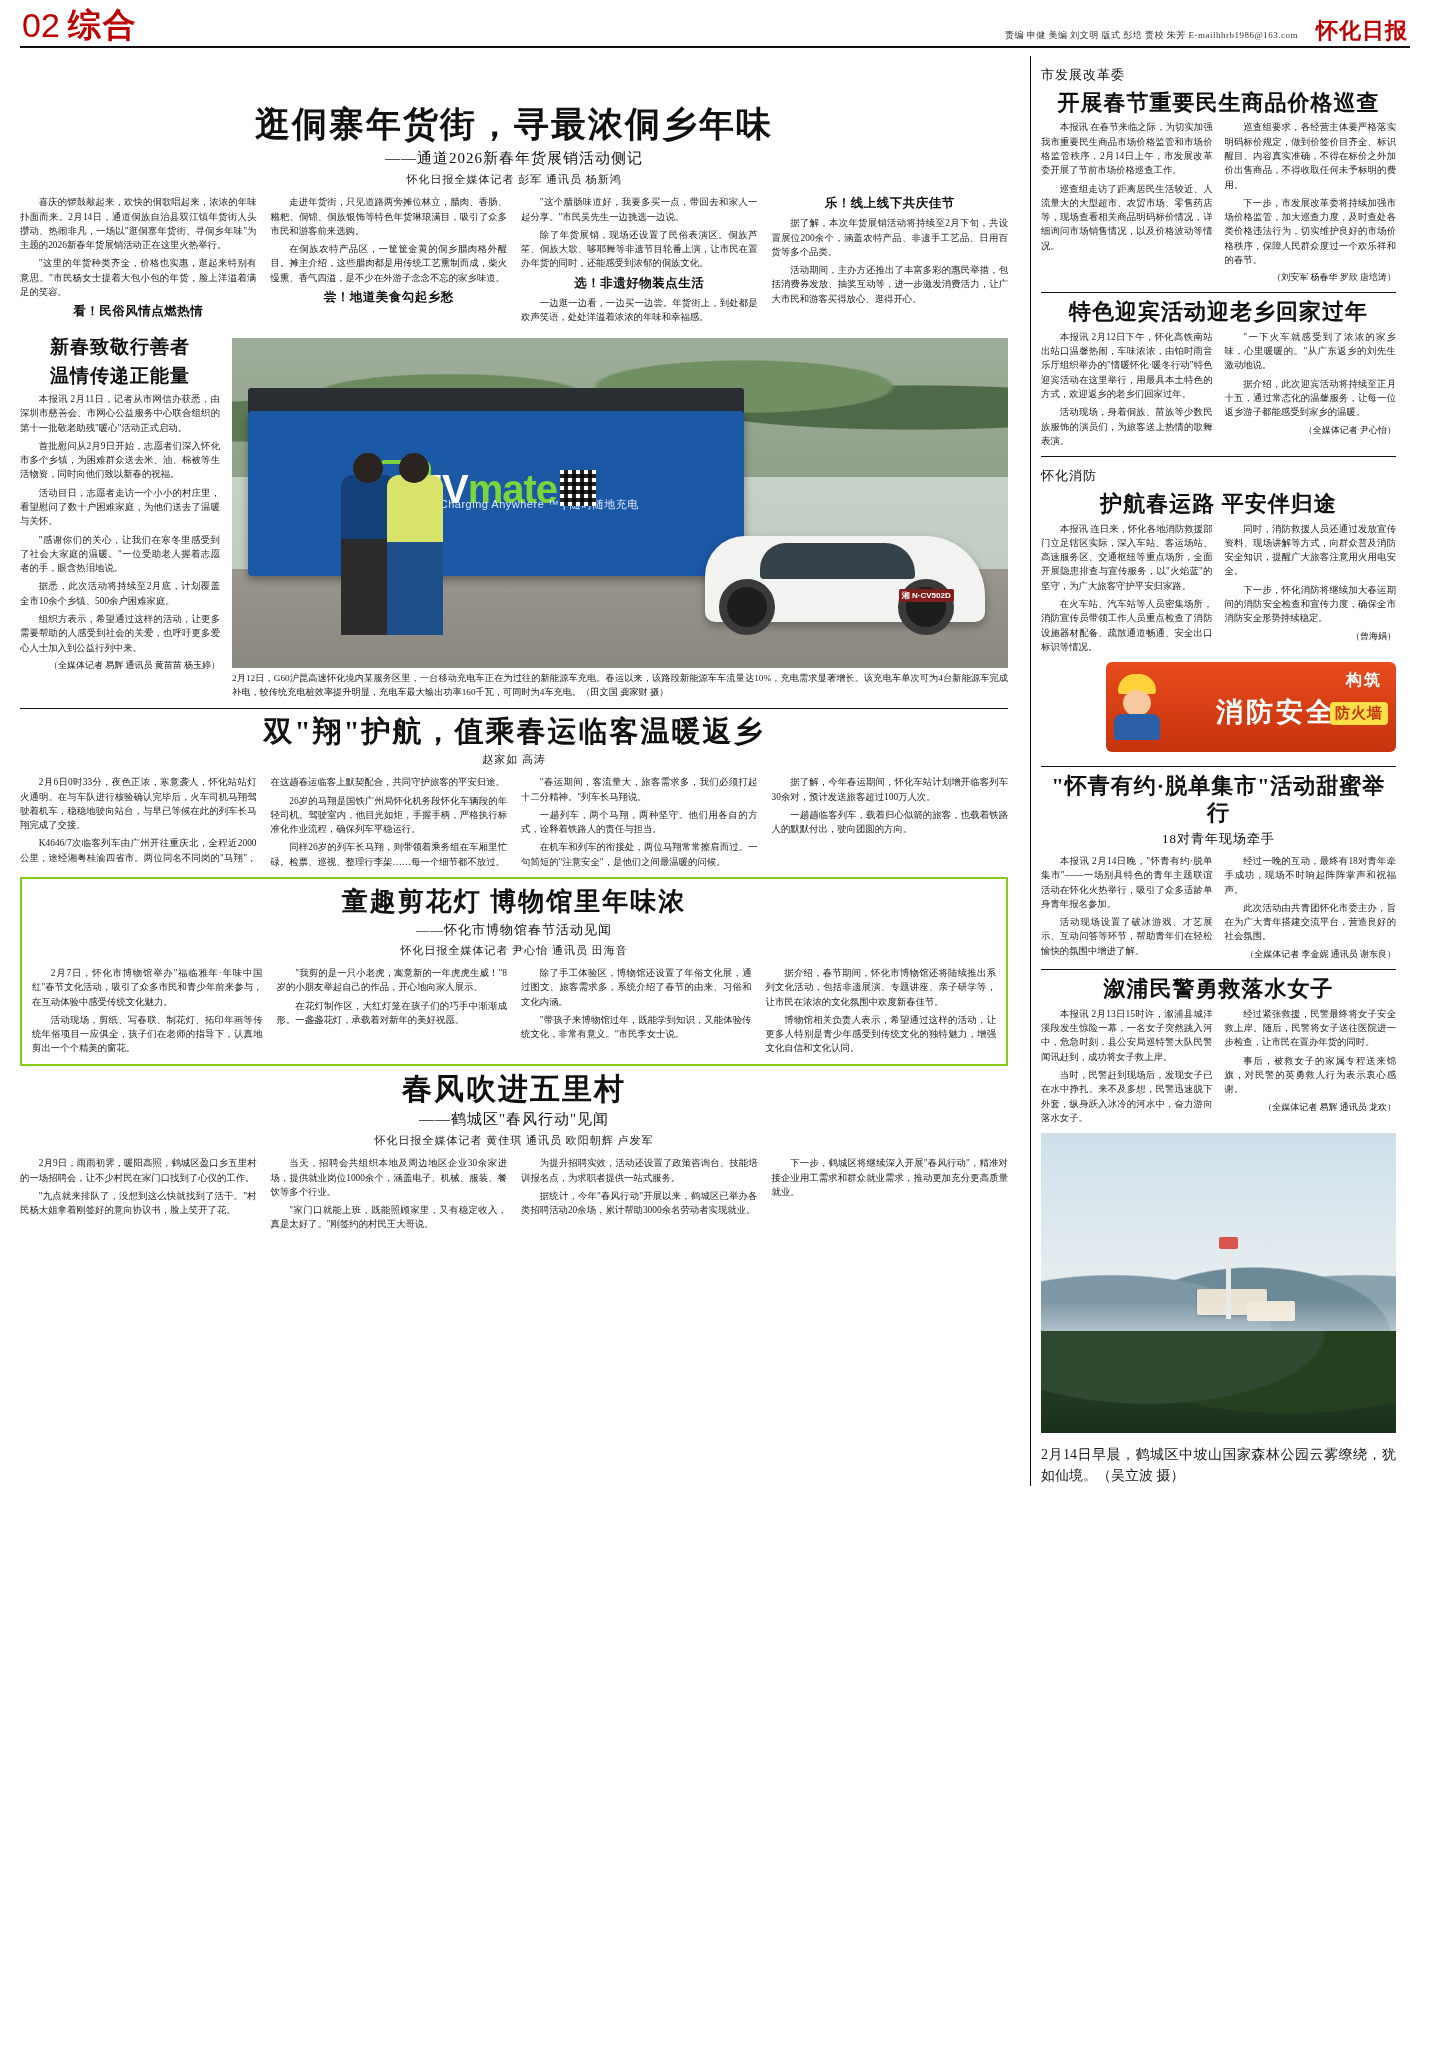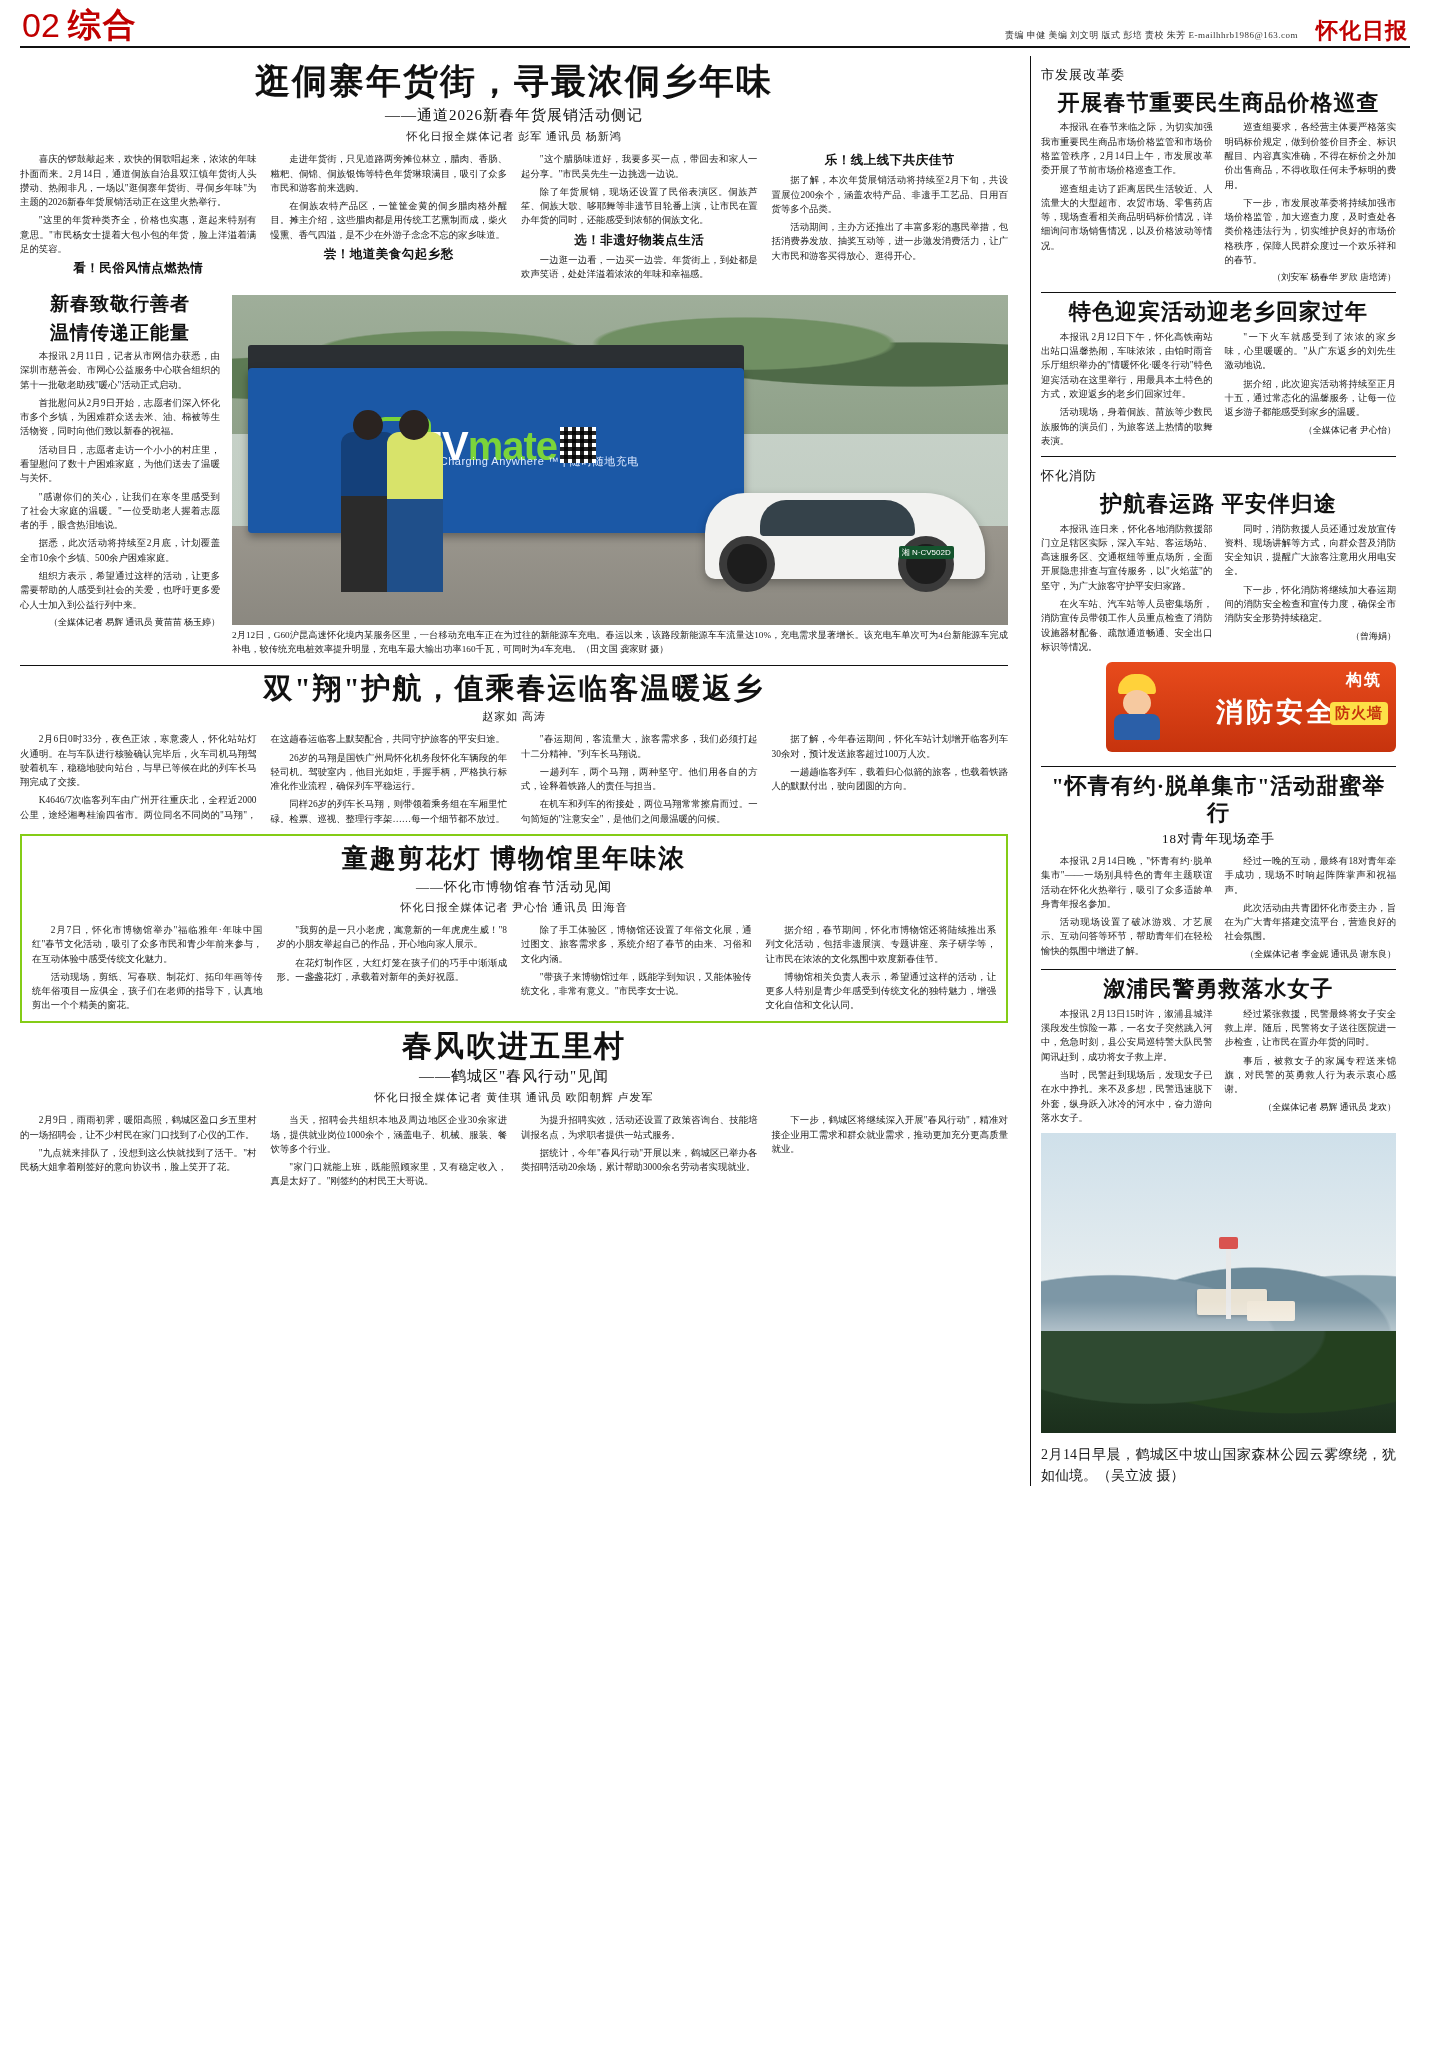--- a/index.html
+++ b/index.html
@@ -18,21 +18,21 @@
   .sectiontitle{font-family:"Liberation Serif",serif;font-size:33px;color:#c00000;font-weight:bold;letter-spacing:2px;line-height:1;}
   .mast-right{margin-left:auto;text-align:center;display:flex;flex-direction:column;align-items:flex-end;gap:20px;}
   .mast-date{font-size:10px;color:#222;border-bottom:1px solid #333;padding:0 4px 1px 4px;margin-bottom:3px;font-family:"Liberation Sans",sans-serif;}
   .mast-credits-row{display:flex;align-items:flex-end;gap:10px;}
   .mast-credits{font-size:9px;color:#333;letter-spacing:.5px;}
   .mast-logo{font-size:22px;color:#c00000;font-weight:bold;letter-spacing:1px;line-height:1;margin-left:8px;}
   .rule{border:0;border-top:2px solid #111;margin:0 20px;}
 
   
   .body-wrap{display:flex;padding:8px 20px 0 20px;box-sizing:border-box;}
-  .left-col{width:1000px;padding-right:12px;box-sizing:border-box;}
+  .left-col{width:1000px;padding-right:12px;box-sizing:border-box;margin-top:43px;}
   .vline{width:1px;background:#111;margin:0 10px;align-self:stretch;}
   .right-col{width:355px;box-sizing:border-box;}
 
   
   h1.main-head{
     font-family:"Liberation Serif",serif;
     font-size:35px;font-weight:bold;text-align:center;margin:6px 0 4px 0;letter-spacing:2px;line-height:1.15;
   }
   .sub-head{font-size:15px;text-align:center;margin:0 0 4px 0;letter-spacing:1px;}
   .byline{font-size:11px;text-align:center;margin:0 0 8px 0;letter-spacing:1px;color:#222;}
@@ -78,21 +78,21 @@
      repeating-linear-gradient(0deg,#fff 0 4px,#222 4px 8px);background-blend-mode:multiply;}
   .ev-car{position:absolute;right:3%;bottom:14%;width:36%;height:26%;background:#f2f2f0;border-radius:40px 60px 10px 10px;box-shadow:0 4px 10px rgba(0,0,0,.3);}
   .ev-car-win{position:absolute;right:12%;bottom:27%;width:20%;height:11%;background:#35424a;border-radius:26px 30px 4px 4px;}
   .ev-wheel{position:absolute;bottom:10%;width:40px;height:40px;background:#1d1d1d;border-radius:50%;border:8px solid #3a3a3a;}
   .ev-w1{right:30%;}
   .ev-w2{right:7%;}
   .ev-person{position:absolute;bottom:10%;width:56px;height:160px;border-radius:12px 12px 0 0;}
   .ev-p1{left:14%;background:linear-gradient(#14407a 0 40%, #2b2b2b 40% 100%);}
   .ev-p2{left:20%;background:linear-gradient(#d8e36a 0 42%, #1f4f8a 42% 100%);}
   .ev-head{position:absolute;top:-22px;left:12px;width:30px;height:30px;border-radius:50%;background:#2a2320;}
-  .ev-plate{position:absolute;right:7%;bottom:20%;font-size:8px;background:#14532d;color:#fff;padding:1px 3px;border-radius:2px;font-family:"Liberation Sans",sans-serif;}
+  .ev-plate{position:absolute;right:7%;bottom:20%;font-size:8px;background:#7f1d1d;color:#fff;padding:1px 3px;border-radius:2px;font-family:"Liberation Sans",sans-serif;font-weight:bold;}
 
   
   .fire-badge{position:relative;height:96px;margin:8px 0 6px 0;}
   .fb-bg{position:absolute;right:0;top:0;width:290px;height:90px;background:linear-gradient(#e84b1c,#c6330d);border-radius:6px;}
   .fb-t1{position:absolute;right:14px;top:8px;color:#fff;font-size:16px;font-weight:bold;letter-spacing:2px;}
   .fb-t2{position:absolute;right:60px;top:32px;color:#fff;font-size:27px;font-weight:bold;letter-spacing:3px;}
   .fb-t3{position:absolute;right:8px;top:40px;background:#fde047;color:#c6330d;font-size:15px;font-weight:bold;padding:2px 5px;border-radius:4px;letter-spacing:1px;}
   .fb-man{position:absolute;right:232px;top:12px;width:54px;height:66px;}
   .fb-helmet{position:absolute;left:8px;top:0;width:38px;height:20px;background:#ffd23a;border-radius:20px 20px 4px 4px;}
   .fb-face{position:absolute;left:13px;top:16px;width:28px;height:26px;background:#f6c9a0;border-radius:50%;}

